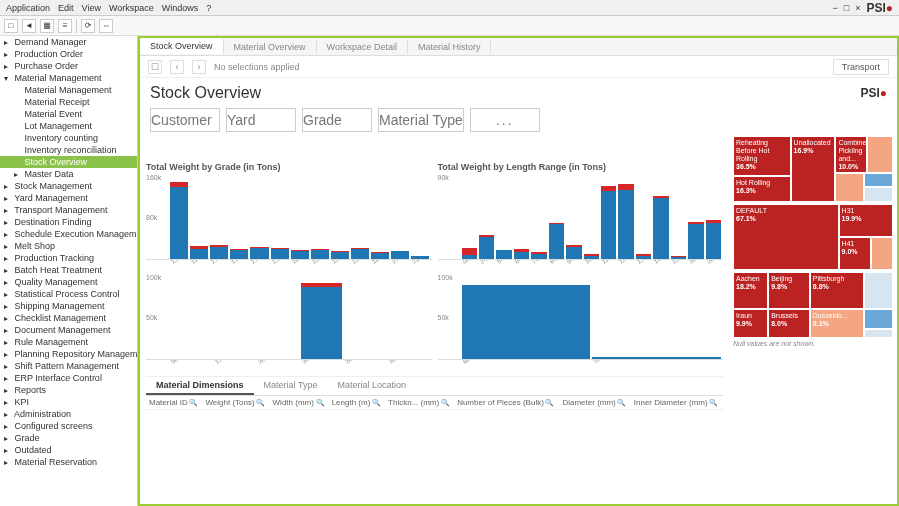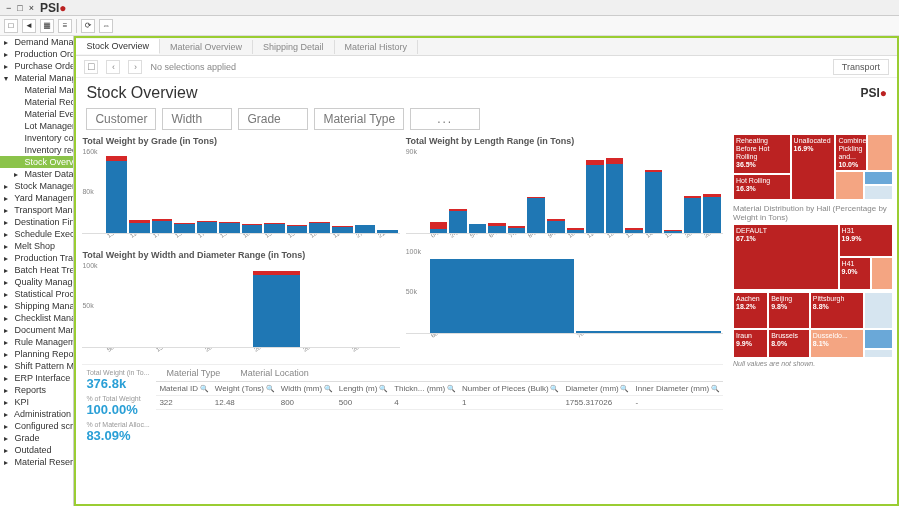--- a/index.html
+++ b/index.html
@@ -22,24 +22,24 @@
 .tab { padding: 2px 10px; font-size: 9px; cursor: pointer; border-right: 1px solid #ddd; color: #888; }
 .tab.active { background: #fff; color: #333; border-bottom: 1px solid #fff; }
 .filterbar { height: 22px; display: flex; align-items: center; padding: 0 8px; border-bottom: 1px solid #eee; gap: 8px; font-size: 9px; color: #888; }
 .filterbar .ficon { width: 14px; height: 14px; display: flex; align-items: center; justify-content: center; border: 1px solid #ddd; cursor: pointer; }
 .sel-btn { margin-left: auto; padding: 2px 8px; border: 1px solid #ddd; cursor: pointer; color: #555; }
 .title-row { display: flex; justify-content: space-between; align-items: center; padding: 6px 10px; }
 .title-row h1 { font-size: 16px; font-weight: normal; }
 .psi-logo { font-size: 12px; font-weight: bold; color: #333; }
 .psi-logo .dot { color: #b22; }
 .filter-pills { display: flex; gap: 6px; padding: 0 10px 4px 10px; }
-.pill { border: 1px solid #ccc; padding: 3px 8px; font-size: 12px; min-width: 70px; cursor: pointer; color: #777; }
+.pill { border: 1px solid #ccc; padding: 3px 0; font-size: 14px; min-width: 70px; cursor: pointer; color: #777; }
 .pill.dots { text-align: center; letter-spacing: 2px; }
 .dashboard { flex: 1; display: flex; overflow: hidden; }
-.charts-col { flex: 1; display: flex; flex-direction: column; padding: 0 6px; overflow: hidden; }
+.charts-col { flex: 1; display: flex; flex-direction: column; padding: 0 6px; overflow: hidden; margin-top: 24px; }
 .charts-row { display: flex; gap: 6px; }
 .chart-card { flex: 1; }
 .chart-title { font-size: 9px; font-weight: bold; color: #555; padding: 2px 0; }
 .chart-body { height: 86px; position: relative; border-bottom: 1px solid #ddd; }
 .chart-axis { position: absolute; left: 0; top: 0; bottom: 0; width: 22px; font-size: 7px; color: #888; }
 .chart-bars { position: absolute; left: 24px; right: 2px; bottom: 0; top: 4px; display: flex; align-items: flex-end; gap: 2px; }
 .bar { flex: 1; display: flex; flex-direction: column; justify-content: flex-end; }
 .bar .seg-main { background: #1f77b4; }
 .bar .seg-top { background: #d62728; }
 .chart-xlabels { display: flex; margin-left: 24px; font-size: 6px; color: #888; height: 14px; overflow: hidden; }
@@ -63,20 +63,28 @@
 .tm-cell { position: absolute; background: #b22; color: #fff; font-size: 7px; padding: 2px; border: 1px solid #fff; overflow: hidden; line-height: 8px; }
 .tm-cell.light1 { background: #f4a582; }
 .tm-cell.light2 { background: #d6e5f0; }
 .tm-cell.blue1 { background: #6aa8d8; }
 .tm-note { font-size: 7px; color: #888; font-style: italic; }
 </style>
 </head>
 <body>
 
 <div class="menubar">
+  <div class="menu-items">
+      <span>Application</span>
+      <span>Edit</span>
+      <span>View</span>
+      <span>Workspace</span>
+      <span>Windows</span>
+      <span>?</span>
+    </div>
   <div class="window-ctrls">
     <span>−</span>
     <span>□</span>
     <span>×</span>
     <span class="psi-logo"><span>PSI</span><span class="dot">●</span></span>
   </div>
 </div>
 
 <div class="toolbar">
   <div class="tb-btn">□</div>
@@ -124,37 +132,37 @@
       <div class="tree-item lvl1"><span class="icon">▸</span> Administration</div>
       <div class="tree-item lvl1"><span class="icon">▸</span> Configured screens</div>
       <div class="tree-item lvl1"><span class="icon">▸</span> Grade</div>
       <div class="tree-item lvl1"><span class="icon">▸</span> Outdated</div>
       <div class="tree-item lvl1"><span class="icon">▸</span> Material Reservation</div>
     </div>
   <div class="content">
     <div class="tabs">
         <div class="tab active">Stock Overview</div>
         <div class="tab">Material Overview</div>
-        <div class="tab">Shipping Detail</div>
+        <div class="tab">Workspace Detail</div>
         <div class="tab">Material History</div>
       </div>
     <div class="filterbar">
       <div class="ficon">☐</div>
       <div class="ficon">‹</div>
       <div class="ficon">›</div>
       <span>No selections applied</span>
       <div class="sel-btn">Transport</div>
     </div>
     <div class="title-row">
       <h1>Stock Overview</h1>
       <span class="psi-logo"><span>PSI</span><span class="dot">●</span></span>
     </div>
     <div class="filter-pills">
         <div class="pill">Customer</div>
-        <div class="pill">Width</div>
+        <div class="pill">Yard</div>
         <div class="pill">Grade</div>
         <div class="pill">Material Type</div>
         <div class="pill dots">...</div>
       </div>
     <div class="dashboard">
       <div class="charts-col">
         <div class="charts-row">
           <div class="chart-card">
               <div class="chart-title">Total Weight by Grade (in Tons)</div>
               <div class="chart-body" id="c1">
@@ -316,21 +324,20 @@
                 <span>13-14</span>
                 <span>14-15</span>
                 <span>15-20</span>
                 <span>2000-</span>
                 <span>2000+</span>
               </div>
             </div>
         </div>
         <div class="charts-row">
           <div class="chart-card">
-              <div class="chart-title">Total Weight by Width and Diameter Range (in Tons)</div>
               <div class="chart-body" id="c3">
                 <div class="chart-axis">
                   <div style="position: absolute; top: 0px;">100k</div>
                   <div style="position: absolute; top: 40px;">50k</div>
                 </div>
                 <div class="chart-bars">
                   <div class="bar">
                     <div class="seg-top" style="height: 0px;"></div>
                     <div class="seg-main" style="height: 0px;"></div>
                   </div>
@@ -382,80 +389,56 @@
                   </div>
                 </div>
               </div>
               <div class="chart-xlabels" id="c4x">
                 <span>600-7...</span>
                 <span>700-8...</span>
               </div>
             </div>
         </div>
         <div class="data-table-area">
-          <div class="kpi-col">
-              <div class="kpi">
-                <div class="kpi-label">Total Weight (in To...</div>
-                <div class="kpi-val">376.8k</div>
-              </div>
-              <div class="kpi">
-                <div class="kpi-label">% of Total Weight</div>
-                <div class="kpi-val">100.00%</div>
-              </div>
-              <div class="kpi">
-                <div class="kpi-label">% of Material Alloc...</div>
-                <div class="kpi-val">83.09%</div>
-              </div>
-            </div>
           <div class="table-wrap">
             <div class="table-tabs">
+                <div class="ttab active">Material Dimensions</div>
                 <div class="ttab">Material Type</div>
                 <div class="ttab">Material Location</div>
               </div>
             <table>
                 <thead>
                   <tr id="thr">
                     <th>Material ID<span class="sicon">🔍</span></th>
                     <th>Weight (Tons)<span class="sicon">🔍</span></th>
                     <th>Width (mm)<span class="sicon">🔍</span></th>
                     <th>Length (m)<span class="sicon">🔍</span></th>
                     <th>Thickn... (mm)<span class="sicon">🔍</span></th>
                     <th>Number of Pieces (Bulk)<span class="sicon">🔍</span></th>
                     <th>Diameter (mm)<span class="sicon">🔍</span></th>
                     <th>Inner Diameter (mm)<span class="sicon">🔍</span></th>
                   </tr>
                 </thead>
                 <tbody id="tbd">
-                  <tr>
-                    <td>322</td>
-                    <td>12.48</td>
-                    <td>800</td>
-                    <td>500</td>
-                    <td>4</td>
-                    <td>1</td>
-                    <td>1755.317026</td>
-                    <td>-</td>
-                  </tr>
                 </tbody>
               </table>
           </div>
         </div>
       </div>
       <div class="treemap-col">
           <div class="tm-box">
             <div class="tm-cell " style="left: 0%; top: 0%; width: 36%; height: 60%;">Reheating Before Hot Rolling<br><b>36.5%</b></div>
             <div class="tm-cell " style="left: 36%; top: 0%; width: 28%; height: 100%;">Unallocated<br><b>16.9%</b></div>
             <div class="tm-cell " style="left: 64%; top: 0%; width: 20%; height: 56%;">Combined Pickling and...<br><b>10.0%</b></div>
             <div class="tm-cell " style="left: 0%; top: 60%; width: 36%; height: 40%;">Hot Rolling<br><b>16.3%</b></div>
             <div class="tm-cell light1" style="left: 84%; top: 0%; width: 16%; height: 56%;"><b></b></div>
             <div class="tm-cell light1" style="left: 64%; top: 56%; width: 18%; height: 44%;"><b></b></div>
             <div class="tm-cell blue1" style="left: 82%; top: 56%; width: 18%; height: 22%;"><b></b></div>
             <div class="tm-cell light2" style="left: 82%; top: 78%; width: 18%; height: 22%;"><b></b></div>
           </div>
-          <div class="tm-title">Material Distribution by Hall (Percentage by Weight in Tons)</div>
           <div class="tm-box">
             <div class="tm-cell " style="left: 0%; top: 0%; width: 66%; height: 100%;">DEFAULT<br><b>67.1%</b></div>
             <div class="tm-cell " style="left: 66%; top: 0%; width: 34%; height: 50%;">H31<br><b>19.9%</b></div>
             <div class="tm-cell " style="left: 66%; top: 50%; width: 20%; height: 50%;">H41<br><b>9.0%</b></div>
             <div class="tm-cell light1" style="left: 86%; top: 50%; width: 14%; height: 50%;"><b></b></div>
           </div>
           <div class="tm-box">
             <div class="tm-cell " style="left: 0%; top: 0%; width: 22%; height: 56%;">Aachen<br><b>18.2%</b></div>
             <div class="tm-cell " style="left: 22%; top: 0%; width: 26%; height: 56%;">Beijing<br><b>9.8%</b></div>
             <div class="tm-cell " style="left: 48%; top: 0%; width: 34%; height: 56%;">Pittsburgh<br><b>8.8%</b></div>

